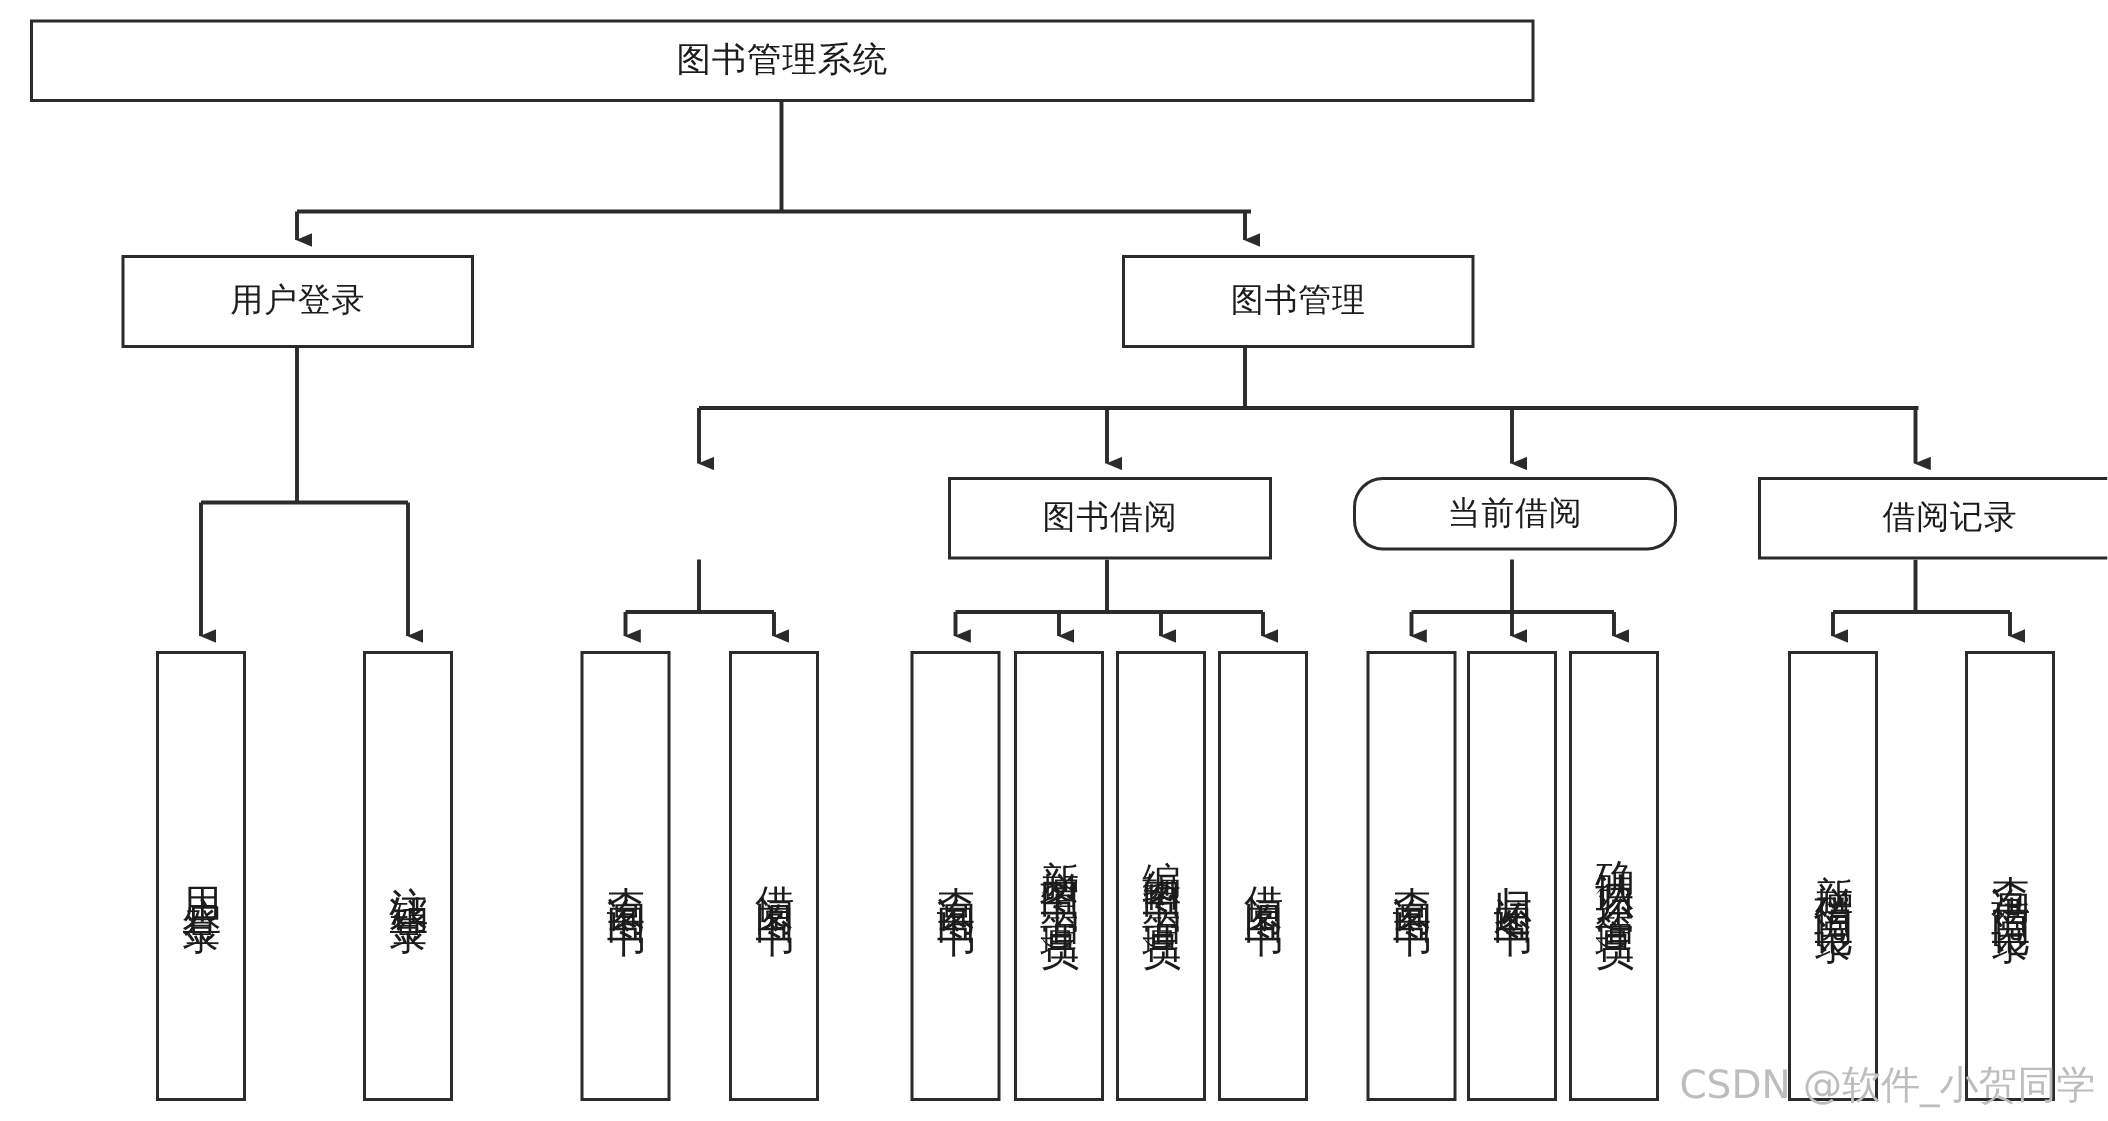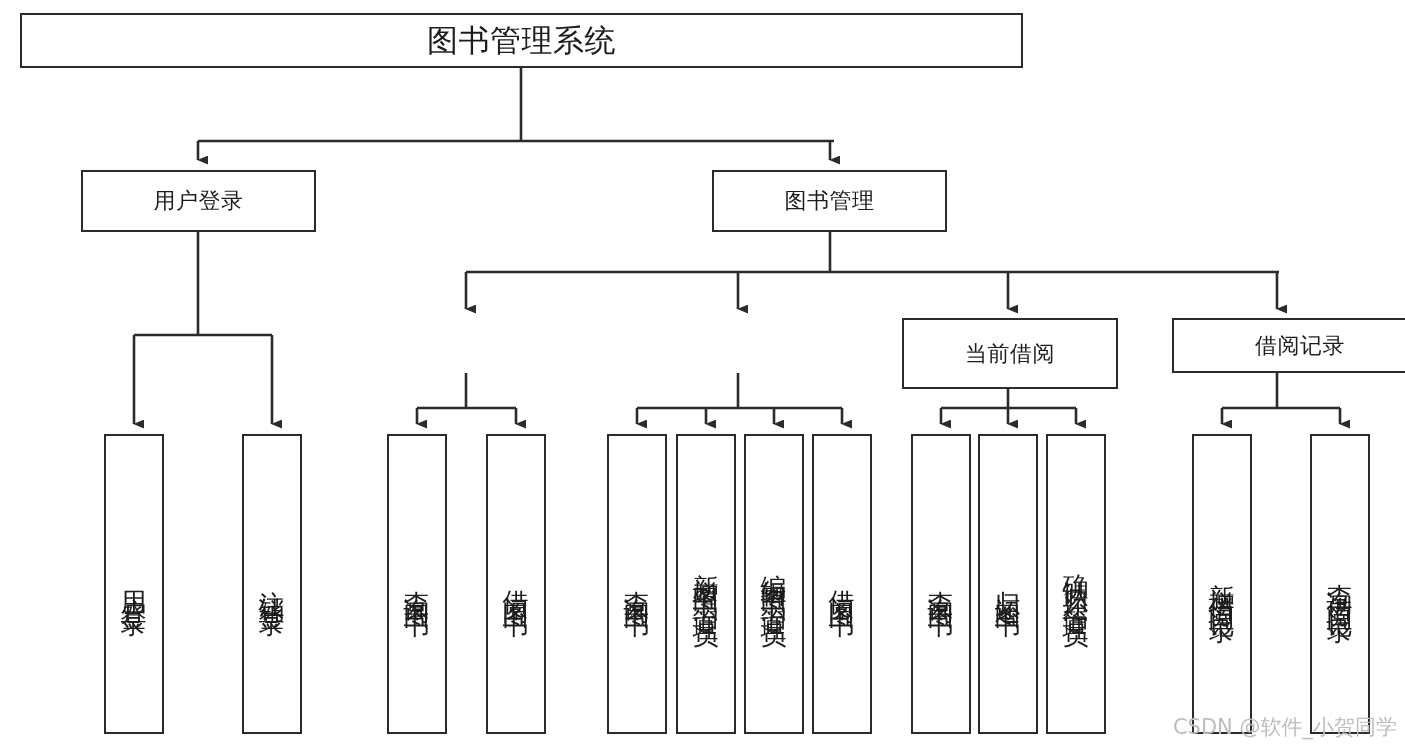--- a/index.html
+++ b/index.html
@@ -42,40 +42,40 @@
     display: block;
     text-align: center;
     line-height: 1.18;
     white-space: nowrap;
   }
   
   .node.h .lbl {
     font-size: 22px;
     letter-spacing: 0.5px;
   }
-  .node.root .lbl { font-size: 31px; }
+  .node.root .lbl { font-size: 23px; }
   
   .node.v {
     align-items: center;
     justify-content: center;
   }
   .node.v .lbl {
     writing-mode: vertical-rl;
     text-orientation: upright;
     font-size: 26px;
     line-height: 1.0;
     letter-spacing: 7px;
     white-space: normal;
     max-height: 266px;
   }
   .watermark {
     position: absolute;
     right: 8px;
     bottom: 6px;
-    font-size: 21px;
+    font-size: 26px;
     color: #bdbdbd;
     white-space: nowrap;
     z-index: 5;
     font-family: "DejaVu Sans", "Liberation Sans", sans-serif;
     margin-left: 20px;
   }
 </style>
 </head>
 <body>
 
@@ -132,27 +132,30 @@
   </svg>
 
   <div class="node h root" style="left:20px; top:13px; width:1003px; height:55px;">
     <span class="lbl">图书管理系统</span>
   </div>
 
   <div class="node h" style="left:81px; top:170px; width:235px; height:62px;">
     <span class="lbl">用户登录</span>
   </div>
 
-  <div class="node h" style="left:712px; top:170px; width:235px; height:62px;">
+  <div class="node h" style="left:748px; top:170px; width:235px; height:62px;">
     <span class="lbl">图书管理</span>
   </div>
 
 
-
-  <div class="node h" style="left:902px; top:318px; width:216px; height:71px;">
+  <div class="node h" style="left:632px; top:318px; width:216px; height:55px;">
+    <span class="lbl">图书借阅</span>
+  </div>
+
+  <div class="node h" style="left:902px; top:318px; width:216px; height:49px;border-radius:20px;">
     <span class="lbl">当前借阅</span>
   </div>
 
   <div class="node h" style="left:1172px; top:318px; width:256px; height:55px;">
     <span class="lbl">借阅记录</span>
   </div>
 
   <div class="node v" style="left:104px; top:434px; width:60px; height:300px;">
     <span class="lbl">用户登录</span>
   </div>

